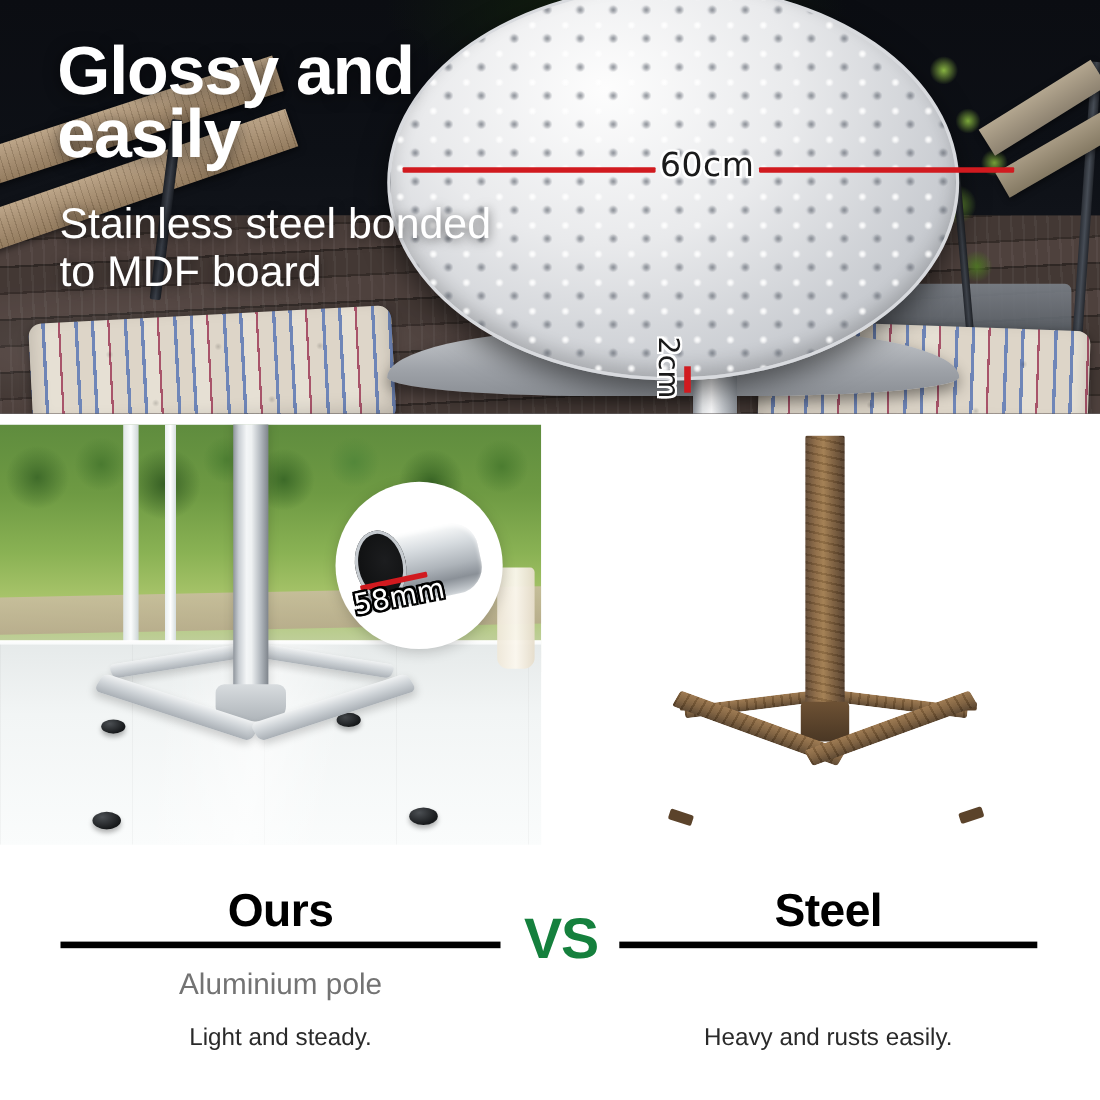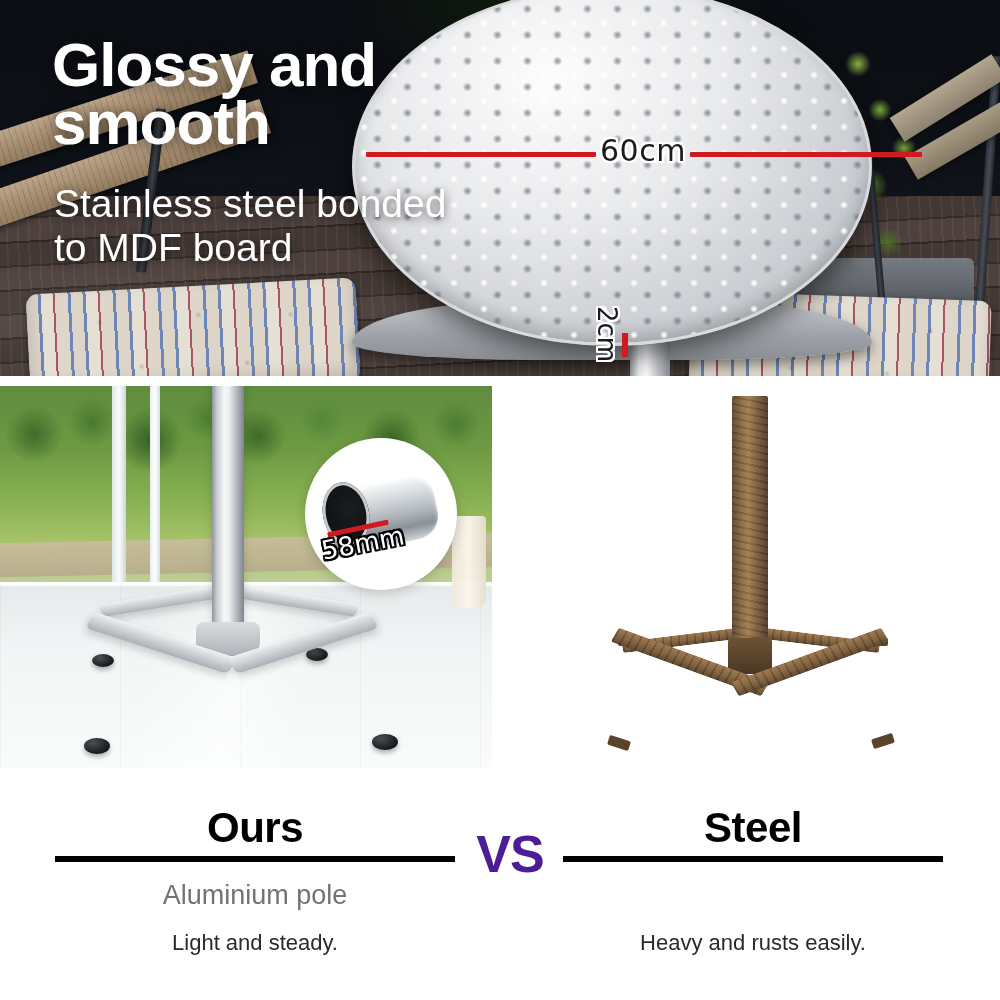--- a/index.html
+++ b/index.html
@@ -371,21 +371,21 @@
   }
   .cmp-title.left  { left:55px;  top:36px; width:400px; }
   .cmp-title.right { left:563px; top:36px; width:380px; }
 
   .rule { position:absolute; height:6px; background:#000; top:88px; }
   .rule.left  { left:55px;  width:400px; }
   .rule.right { left:563px; width:380px; }
 
   .vs {
     position:absolute; left:462px; top:56px; width:96px;
-    font-size:52px; font-weight:700; color:#4c1d95; text-align:center;
+    font-size:52px; font-weight:700; color:#15803d; text-align:center;
     letter-spacing:-1px;
   }
 
   .cmp-sub {
     position:absolute; font-size:27px; color:#737373; text-align:center;
   }
   .cmp-sub.left  { left:55px;  top:112px; width:400px; }
   .cmp-sub.right { left:563px; top:112px; width:380px; }
 
   .cmp-note {
@@ -424,21 +424,21 @@
     <div class="pole-hero"></div>
     <div class="tabletop"></div>
 
     <div class="meas-line meas-left"></div>
     <div class="meas-line meas-right"></div>
     <div class="label-60">60cm</div>
 
     <div class="meas-tick"></div>
     <div class="label-2">2cm</div>
 
-    <h1 class="headline">Glossy and smooth</h1>
+    <h1 class="headline">Glossy and easily</h1>
     <p class="subhead">Stainless steel bonded to MDF board</p>
   </section>
 
   <section class="mid">
 
     <div class="panel-left">
       <div class="garden">
         <div class="trees"></div>
         <div class="path"></div>
       </div>

